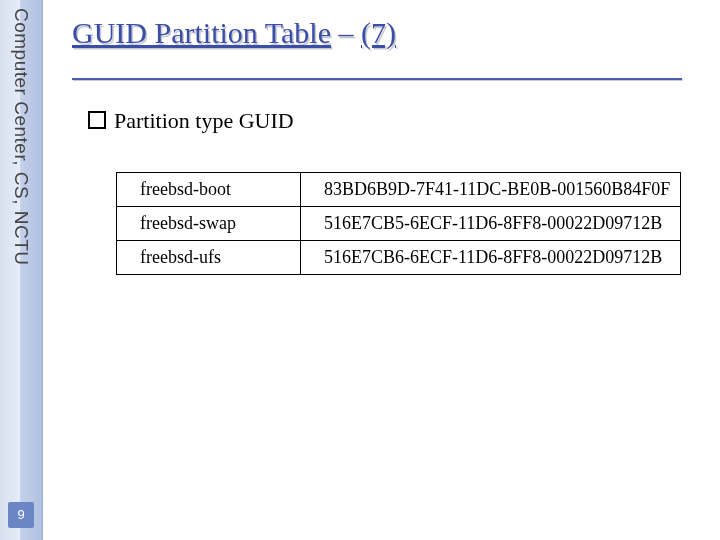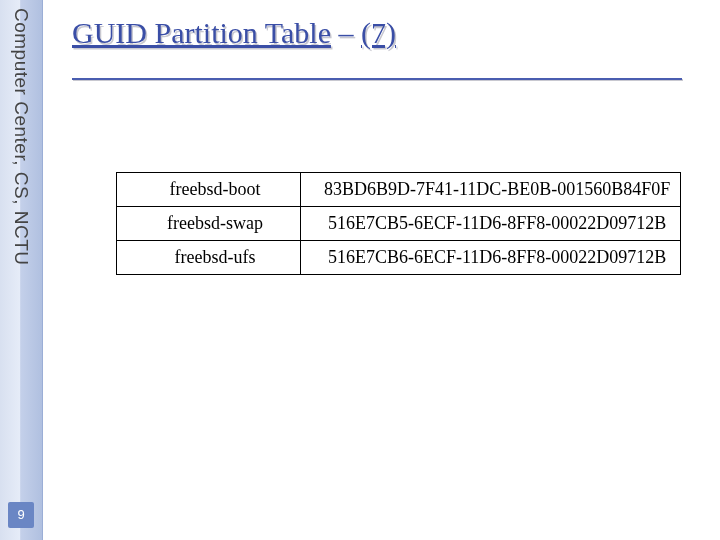--- a/index.html
+++ b/index.html
@@ -61,21 +61,20 @@
     font-size: 13px;
     color: #ffffff;
   }
 
   .content {
     position: absolute;
     left: 62px;
     top: 0;
     right: 0;
     bottom: 0;
-    text-align: center;
   }
   .title {
     position: absolute;
     left: 10px;
     top: 16px;
     font-size: 30px;
     color: #3a4ea6;
     text-shadow: 1.5px 1.5px 0 #c8c8d0;
     font-weight: normal;
   }
@@ -135,20 +134,23 @@
   <div class="page-number-bg"></div>
   <div class="page-number-txt">9</div>
 </div>
 
 <div class="content">
   <div class="title">
     <span class="underline">GUID Partition Table</span><span> – </span><span class="underline">(7)</span>
   </div>
   <div class="hr"></div>
 
+  <div class="bullet-line">
+    <span class="bullet-box"></span><span>Partition type GUID</span>
+  </div>
 
   <table class="guid">
     <tbody>
       <tr>
         <td class="name">freebsd-boot</td>
         <td>83BD6B9D-7F41-11DC-BE0B-001560B84F0F</td>
       </tr>
       <tr>
         <td class="name">freebsd-swap</td>
         <td>516E7CB5-6ECF-11D6-8FF8-00022D09712B</td>

